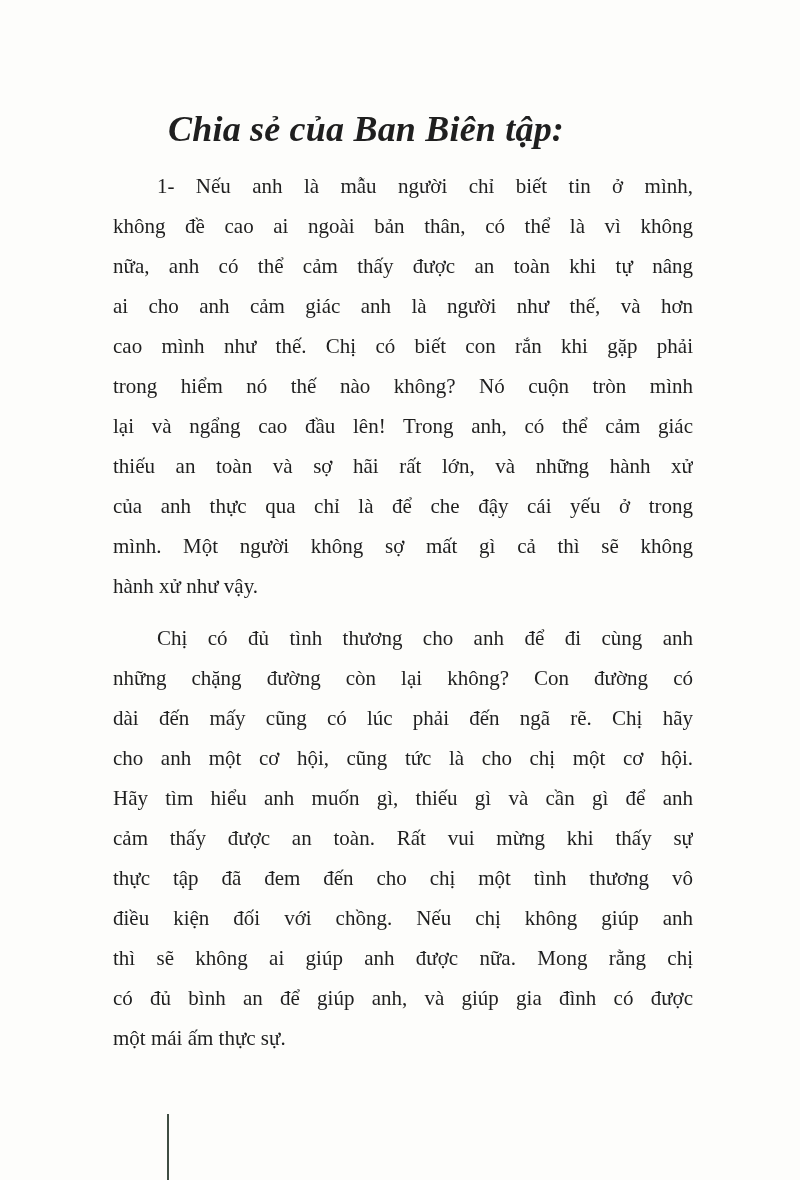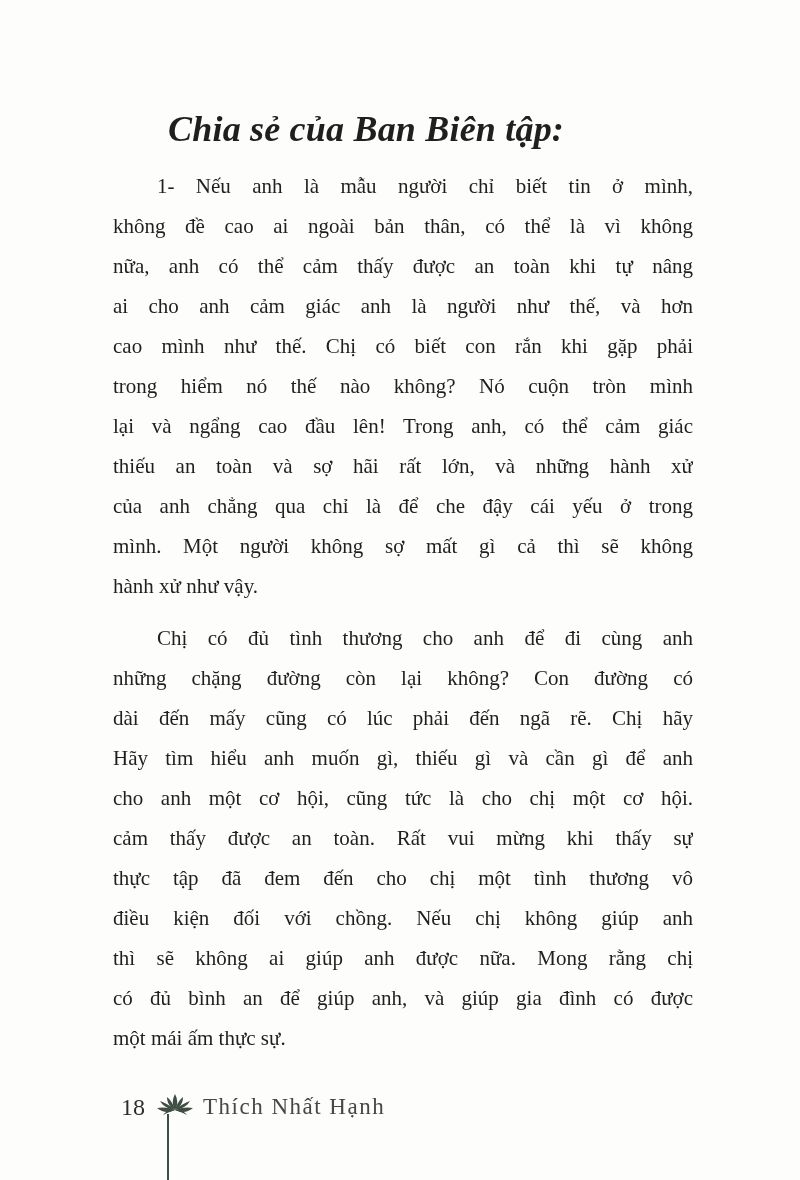--- a/index.html
+++ b/index.html
@@ -92,55 +92,36 @@
 
     <div class="para para-1">
         <div class="line">1- Nếu anh là mẫu người chỉ biết tin ở mình,</div>
         <div class="line">không đề cao ai ngoài bản thân, có thể là vì không</div>
         <div class="line">nữa, anh có thể cảm thấy được an toàn khi tự nâng</div>
         <div class="line">ai cho anh cảm giác anh là người như thế, và hơn</div>
         <div class="line">cao mình như thế. Chị có biết con rắn khi gặp phải</div>
         <div class="line">trong hiểm nó thế nào không? Nó cuộn tròn mình</div>
         <div class="line">lại và ngẩng cao đầu lên! Trong anh, có thể cảm giác</div>
         <div class="line">thiếu an toàn và sợ hãi rất lớn, và những hành xử</div>
-        <div class="line">của anh chẳng qua chỉ là để che đậy cái yếu ở trong</div>
+        <div class="line">của anh thực qua chỉ là để che đậy cái yếu ở trong</div>
         <div class="line">mình. Một người không sợ mất gì cả thì sẽ không</div>
         <div class="line">hành xử như vậy.</div>
       </div>
 
     <div class="para para-2">
         <div class="line">Chị có đủ tình thương cho anh để đi cùng anh</div>
         <div class="line">những chặng đường còn lại không? Con đường có</div>
         <div class="line">dài đến mấy cũng có lúc phải đến ngã rẽ. Chị hãy</div>
+        <div class="line">cho anh một cơ hội, cũng tức là cho chị một cơ hội.</div>
         <div class="line">Hãy tìm hiểu anh muốn gì, thiếu gì và cần gì để anh</div>
-        <div class="line">cho anh một cơ hội, cũng tức là cho chị một cơ hội.</div>
         <div class="line">cảm thấy được an toàn. Rất vui mừng khi thấy sự</div>
         <div class="line">thực tập đã đem đến cho chị một tình thương vô</div>
         <div class="line">điều kiện đối với chồng. Nếu chị không giúp anh</div>
         <div class="line">thì sẽ không ai giúp anh được nữa. Mong rằng chị</div>
         <div class="line">có đủ bình an để giúp anh, và giúp gia đình có được</div>
         <div class="line">một mái ấm thực sự.</div>
       </div>
   </div>
 
-  <div class="footer">
-    <span class="pagenum">18</span>
-
-    <span class="lotus">
-      <svg width="40" height="30" viewBox="0 0 40 30" aria-hidden="true">
-        <path d="M20 2 C17 8 17 13 20 18 C23 13 23 8 20 2 Z"></path>
-        <path d="M12 5 C12 11 15 15 20 18 C18 12 16 8 12 5 Z"></path>
-        <path d="M28 5 C28 11 25 15 20 18 C22 12 24 8 28 5 Z"></path>
-        <path d="M5 9 C8 14 13 17 20 18 C15 13 10 11 5 9 Z"></path>
-        <path d="M35 9 C32 14 27 17 20 18 C25 13 30 11 35 9 Z"></path>
-        <path d="M2 16 C8 21 14 21 20 18 C13 15 7 15 2 16 Z"></path>
-        <path d="M38 16 C32 21 26 21 20 18 C27 15 33 15 38 16 Z"></path>
-        <path d="M8 23 C12 21 16 19 20 18 C14 18 10 20 8 23 Z"></path>
-        <path d="M32 23 C28 21 24 19 20 18 C26 18 30 20 32 23 Z"></path>
-      </svg>
-    </span>
-
-    <span class="author">Thích Nhất Hạnh</span>
-  </div>
 
   <div class="stem"></div>
 
 </div>
 
 </body></html>

